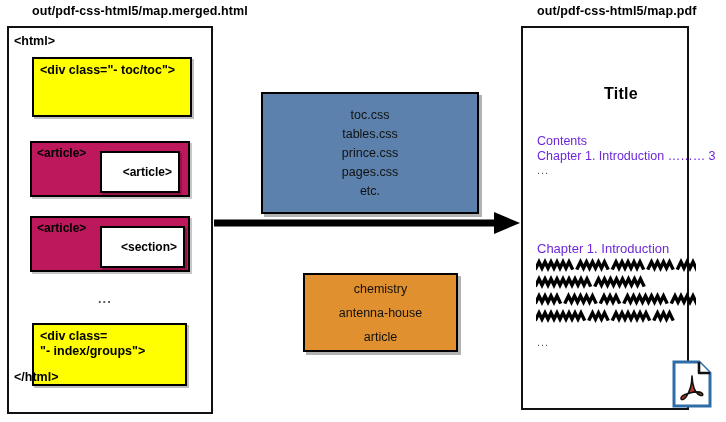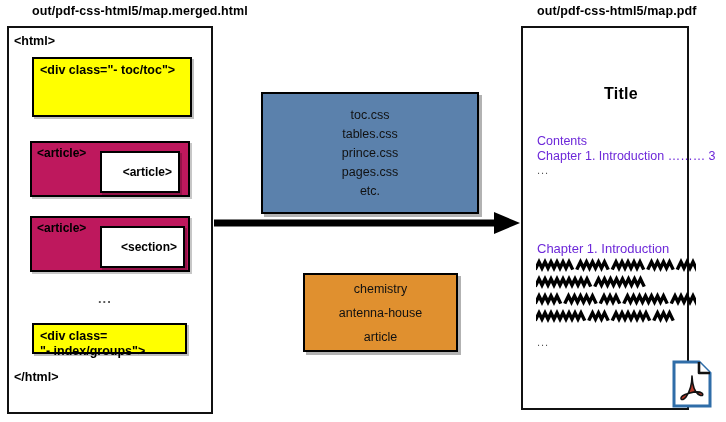--- a/index.html
+++ b/index.html
@@ -66,21 +66,21 @@
   .yellow-box .code {
     position: absolute;
     left: 6px;
     top: 4px;
     font-size: 12.5px;
     font-weight: 700;
     line-height: 15px;
     white-space: pre;
   }
   #box-toc    { left: 32px; top: 57px; width: 160px; height: 60px; }
-  #box-index  { left: 32px; top: 323px; width: 155px; height: 31px; }
+  #box-index  { left: 32px; top: 323px; width: 155px; height: 63px; }
 
   .white-box {
     position: absolute;
     background: #be185d;
     border: 2.5px solid #000000;
     box-sizing: border-box;
     box-shadow: 2px 2px 0 rgba(0,0,0,.22);
   }
   .white-box > .outer-label {
     position: absolute;

